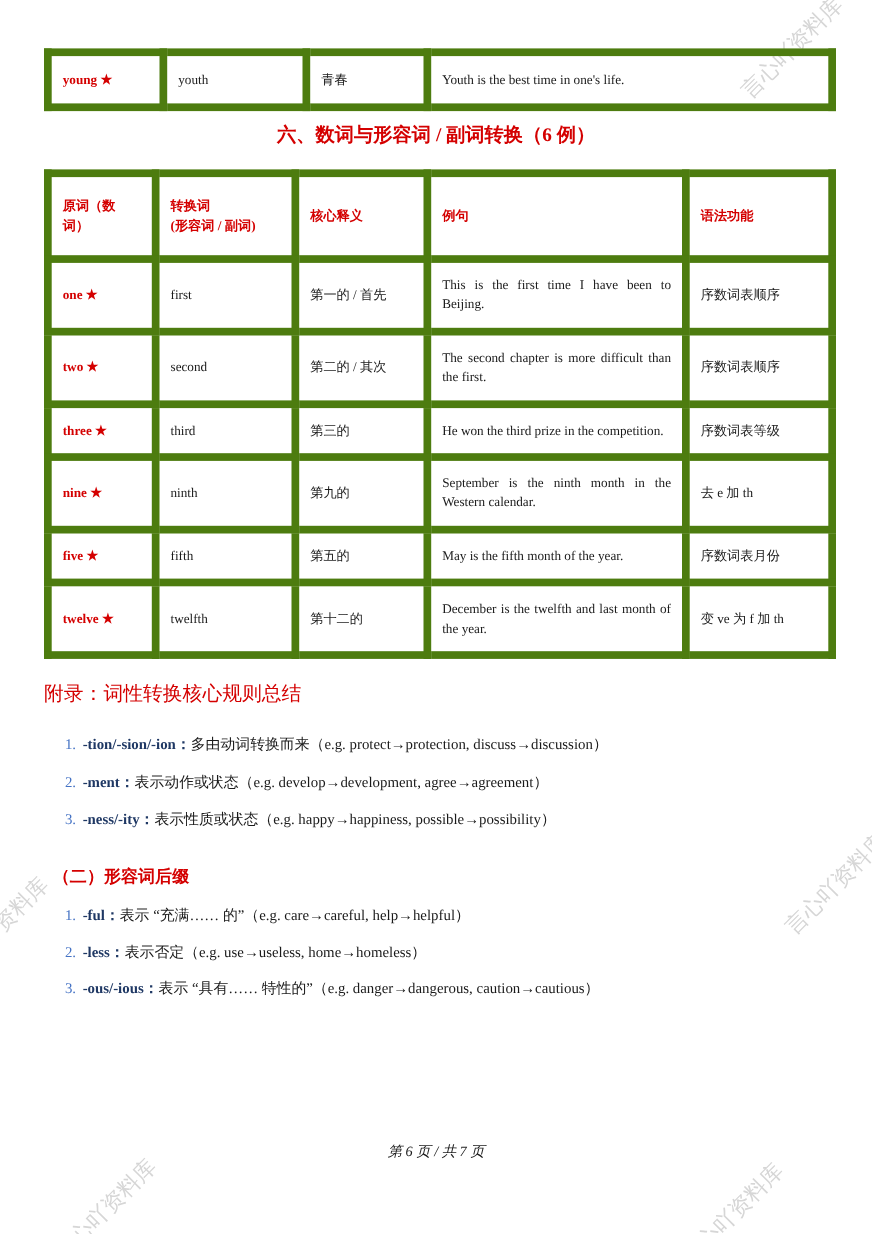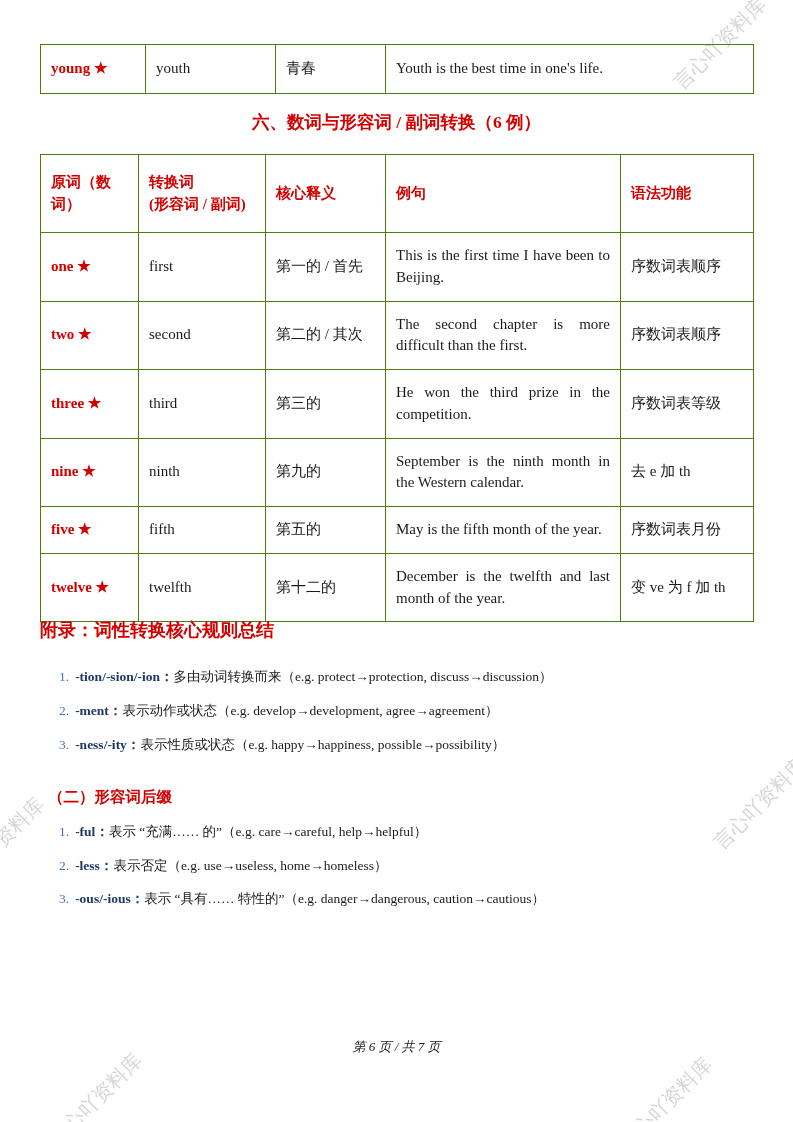--- a/index.html
+++ b/index.html
@@ -33,24 +33,24 @@
 
   .content { position:relative; z-index:1; }
 
   table {
     border-collapse:collapse;
     table-layout:fixed;
     width:713px;
     background:transparent;
   }
   td, th {
-    border:1px solid #4d7c0f;
+    border:7px solid #4d7c0f;
     padding:12px 10px;
     vertical-align:middle;
-    font-size:15px;
+    font-size:12px;
     font-weight:normal;
     text-align:left;
     line-height:1.45;
     word-wrap:break-word;
   }
   .top-table { position:absolute; left:40px; top:44px; }
   .top-table td { padding:13px 10px; }
 
   .red-bold { color:#d40000; font-weight:bold; }
 
@@ -74,21 +74,21 @@
 
   .appendix {
     position:absolute;
     left:40px; top:618px;
     width:713px;
   }
   .appendix-title {
     margin:0 0 26px 0;
     color:#d40000;
     font-size:18px;
-    font-weight:bold;
+    font-weight:normal;
   }
   .subsection { margin-top:18px; }
   .subsection + .subsection { margin-top:32px; }
   .sub-heading {
     margin:0 0 4px 8px;
     color:#d40000;
     font-size:15.5px;
     font-weight:bold;
   }
   .item {

